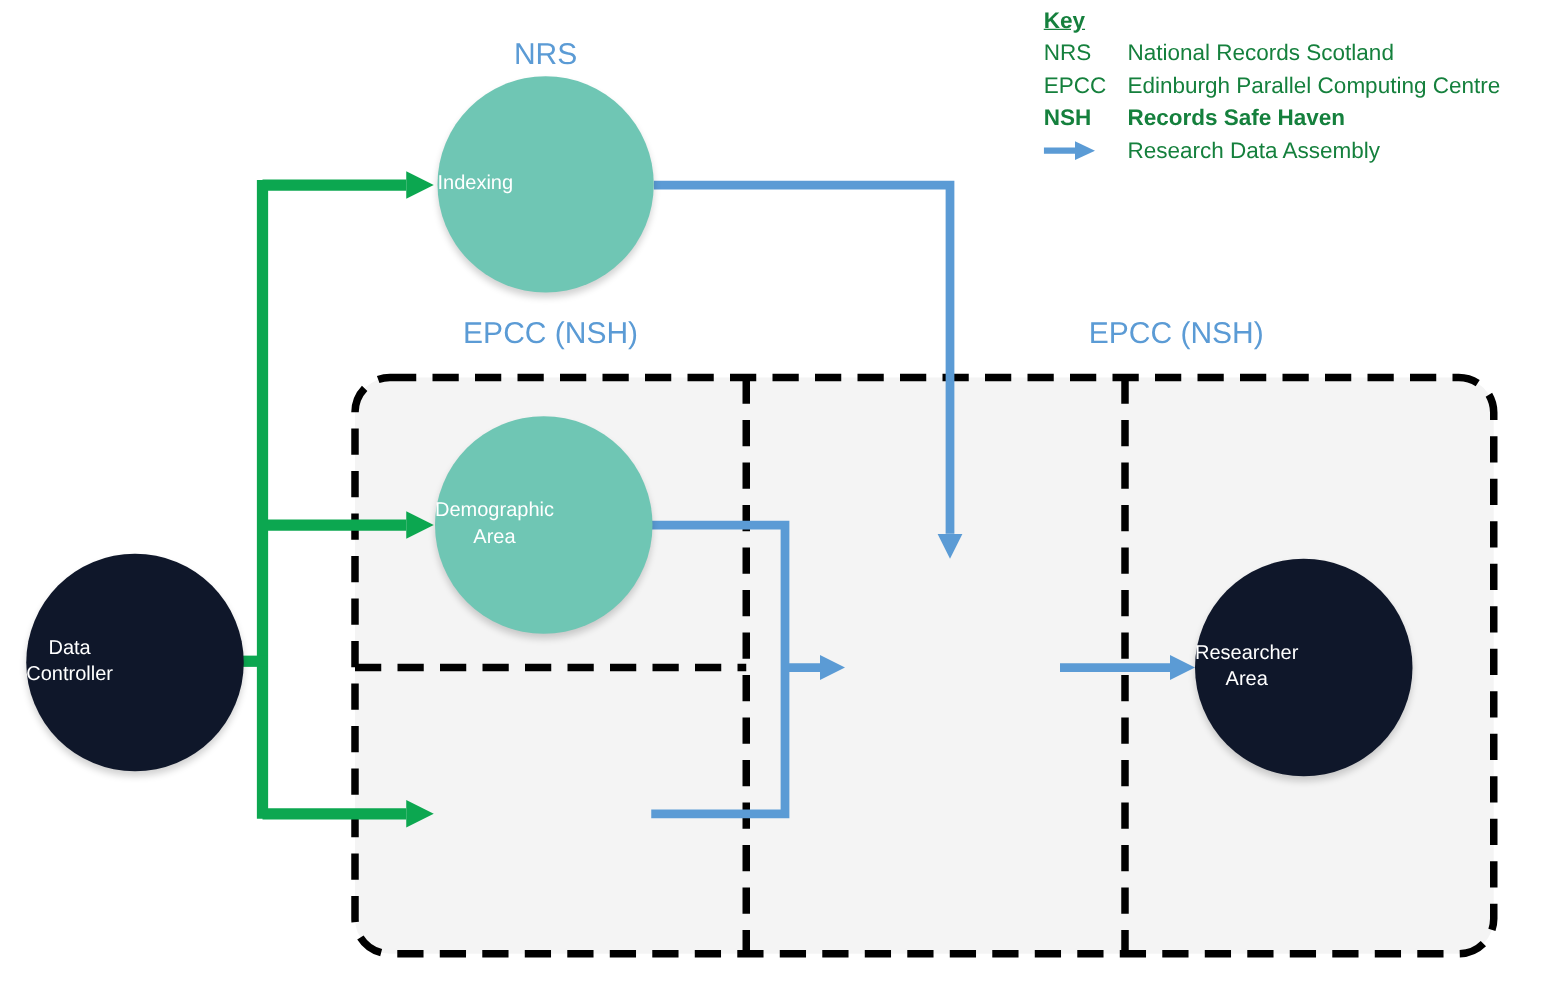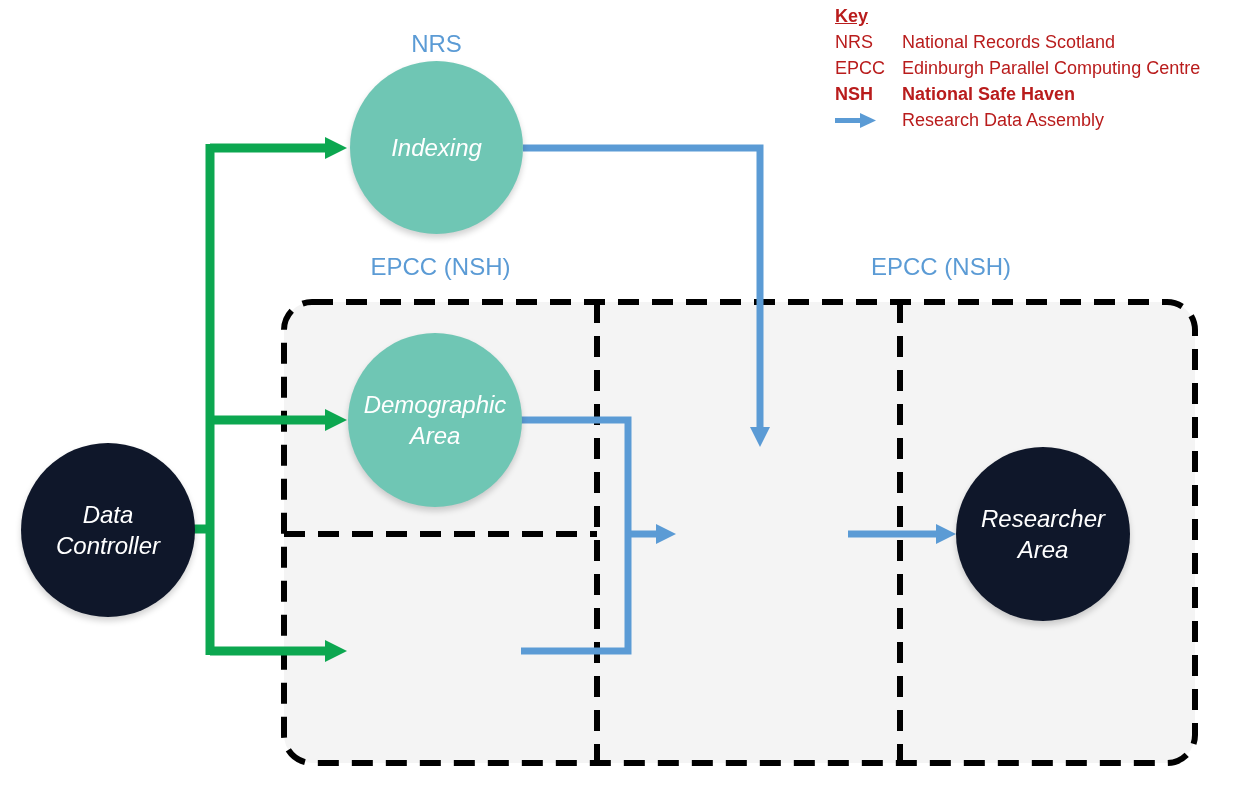--- a/index.html
+++ b/index.html
@@ -3,43 +3,42 @@
 <meta charset="utf-8">
 <style>
   html,body{margin:0;padding:0;background:#ffffff;}
   .canvas{
     position:relative;width:1233px;height:788px;background:#ffffff;overflow:hidden;
     font-family:"Liberation Sans",sans-serif;
   }
   .preline{white-space:pre-line;}
   svg.lines{position:absolute;left:0;top:0;z-index:1;}
   .node{
-    position:absolute;border-radius:50%;display:flex;align-items:center;justify-content:center;
-    text-align:center;color:#ffffff;font-size:24px;line-height:1.3;z-index:2;
+    position:absolute;border-radius:50%;display:flex;align-items:center;justify-content:flex-start;
+    text-align:center;color:#ffffff;font-size:16px;line-height:1.3;z-index:2;
     box-shadow:0 4px 6px rgba(0,0,0,0.18);
-    font-style:italic;
   }
   .node-teal{background:#6FC6B4;}
   .node-gray{background:#0f172a;}
   .node-darkblue{background:#0f172a;}
   .n-data-controller{left:21px;top:443px;width:174px;height:174px;}
   .n-indexing{left:350px;top:61px;width:173px;height:173px;}
   .n-demographic{left:348px;top:333px;width:174px;height:174px;}
   .n-storage{left:348px;top:564px;width:174px;height:174px;}
   .n-linkage{left:676px;top:448px;width:172px;height:172px;}
   .n-researcher{left:956px;top:447px;width:174px;height:174px;}
   .diagram-title{
     position:absolute;left:8px;top:14px;width:242px;text-align:center;
     font-size:28px;font-weight:700;color:#4F8CCC;line-height:1.3;z-index:3;
   }
   .zone-label{position:absolute;font-size:24px;color:#5B9BD5;text-align:center;z-index:3;}
   .lbl-nrs{left:350px;top:30px;width:173px;}
   .lbl-epcc-left{left:284px;top:253px;width:313px;}
   .lbl-epcc-right{left:791px;top:253px;width:300px;}
-  .key-block{position:absolute;left:835px;top:3px;z-index:3;color:#b91c1c;font-size:18px;}
+  .key-block{position:absolute;left:835px;top:3px;z-index:3;color:#15803d;font-size:18px;}
   .key-heading{font-weight:700;text-decoration:underline;line-height:26px;}
   .key-row{display:flex;align-items:center;height:26px;line-height:26px;}
   .key-abbr{width:67px;flex:0 0 67px;}
   .key-bold{font-weight:700;}
   .key-semibold{font-weight:400;}
   .key-arrow-cell{width:67px;flex:0 0 67px;display:flex;align-items:center;}
 </style>
 </head>
 <body>
 
@@ -82,21 +81,21 @@
     <div class="key-row">
       <span class="key-abbr">NRS</span>
       <span>National Records Scotland</span>
     </div>
     <div class="key-row">
       <span class="key-abbr">EPCC</span>
       <span>Edinburgh Parallel Computing Centre</span>
     </div>
     <div class="key-row key-bold">
       <span class="key-abbr">NSH</span>
-      <span>National Safe Haven</span>
+      <span>Records Safe Haven</span>
     </div>
     <div class="key-row">
       <span class="key-arrow-cell">
         <svg width="42" height="17" viewBox="0 0 42 17">
           <rect x="0" y="6" width="25" height="5" fill="#5B9BD5"></rect>
           <polygon points="25,1 41,8.5 25,16" fill="#5B9BD5"></polygon>
         </svg>
       </span>
       <span class="key-semibold">Research Data Assembly</span>
     </div>

